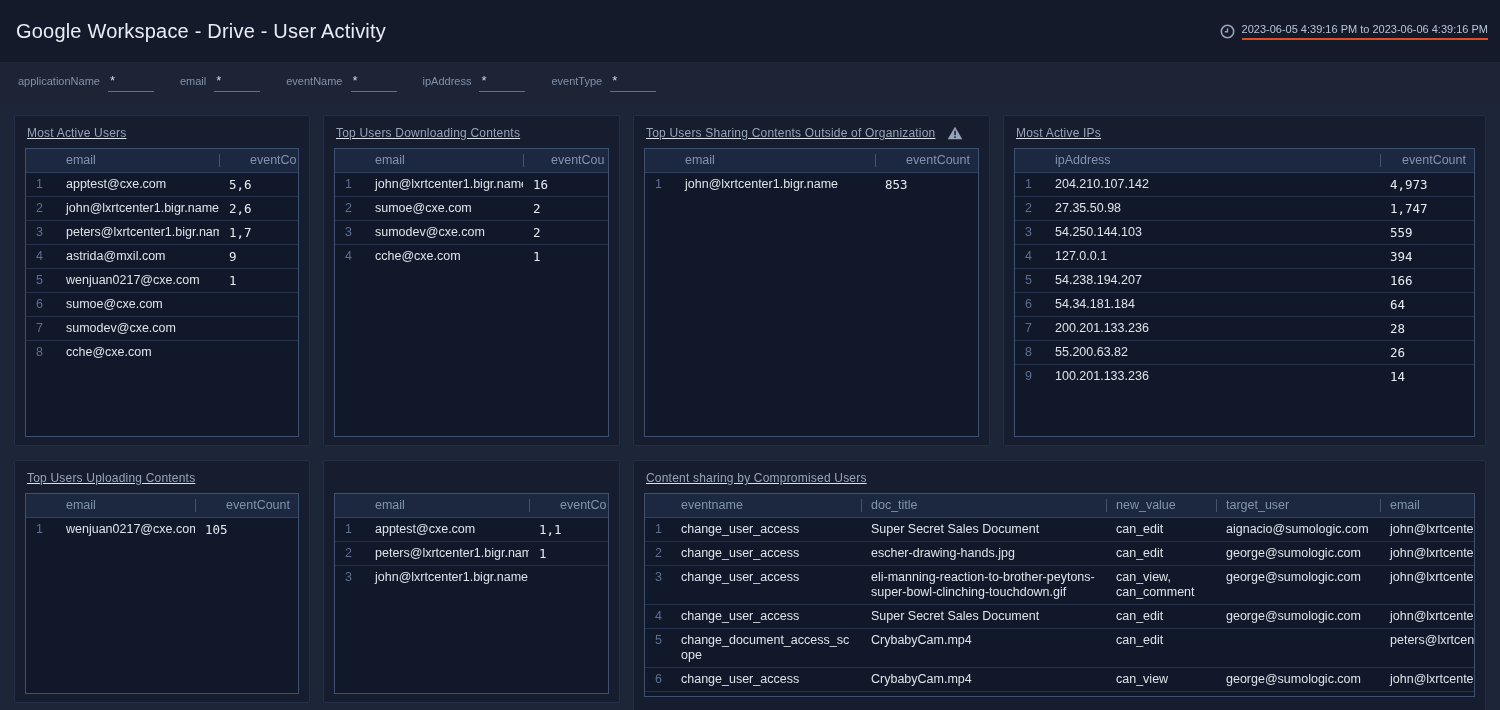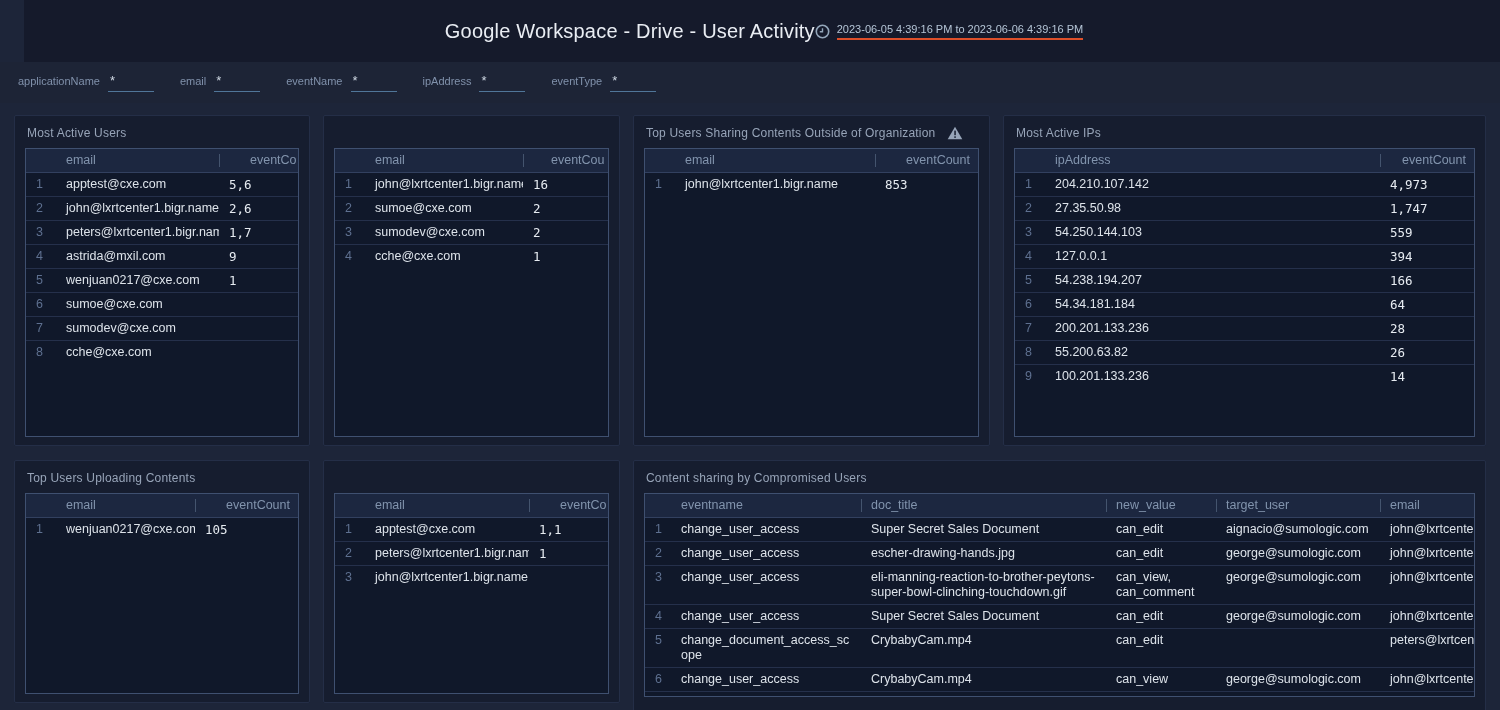--- a/index.html
+++ b/index.html
@@ -5,23 +5,22 @@
   * { box-sizing: border-box; margin: 0; padding: 0; }
   html,body { width:1500px; height:710px; overflow:hidden; }
   body {
     background:#1d2539;
     font-family:"Liberation Sans","DejaVu Sans",sans-serif;
     color:#dde3ea;
   }
   
   .titlebar {
     height:62px; background:#151a2b;
-    display:flex; align-items:center; justify-content:center;
+    display:flex; align-items:center; justify-content:space-between;
     padding:0 12px 0 16px;
-    margin-left:24px;
   }
   .titlebar h1 { font-size:20px; font-weight:400; color:#e9edf3; letter-spacing:.2px; }
   .timerange { display:flex; align-items:center; gap:7px; cursor:pointer; }
   .timerange .clock { display:flex; align-items:center; }
   .timerange .tr-text {
     font-size:11px; color:#b5c5d6; padding-bottom:3px;
     border-bottom:2px solid #dd4f2a;
   }
   
   .filterbar {
@@ -39,21 +38,21 @@
   
   .dashboard {
     padding:12px 14px 0 14px;
     display:grid;
     grid-template-columns:296px 297px 357px 483px;
     grid-template-rows:331px 260px;
     gap:14px 13px;
   }
   .panel {
     position:relative; background:#161d2f;
-    border:1px solid #242e47; border-radius:2px;
+    border:1px solid #242e47; border-radius:2px;text-decoration:underline;
   }
   .panel-short { height:243px; }
   .panel-wide  { grid-column:3 / 5; height:260px; }
   .panel-title {
     font-size:12px; font-weight:400; color:#97a4b8;
     padding:10px 12px 0 12px; letter-spacing:.2px;
     display:flex; align-items:center;
   }
   .warn { margin-left:12px; display:inline-flex; }
   .table-box {
@@ -187,20 +186,21 @@
               <td class="idx">8</td>
               <td class="c-text">cche@cxe.com</td>
               <td class="col-num"></td>
             </tr>
           </tbody>
         </table>
       </div>
   </section>
 
   <section class="panel">
+    <h2 class="panel-title">Top Users Downloading Contents</h2>
     <div class="table-box clipped">
         <table>
           <colgroup>
             <col style="width: 30px;">
             <col>
             <col style="width: 85px;">
           </colgroup>
           <thead>
             <tr>
               <th></th>

